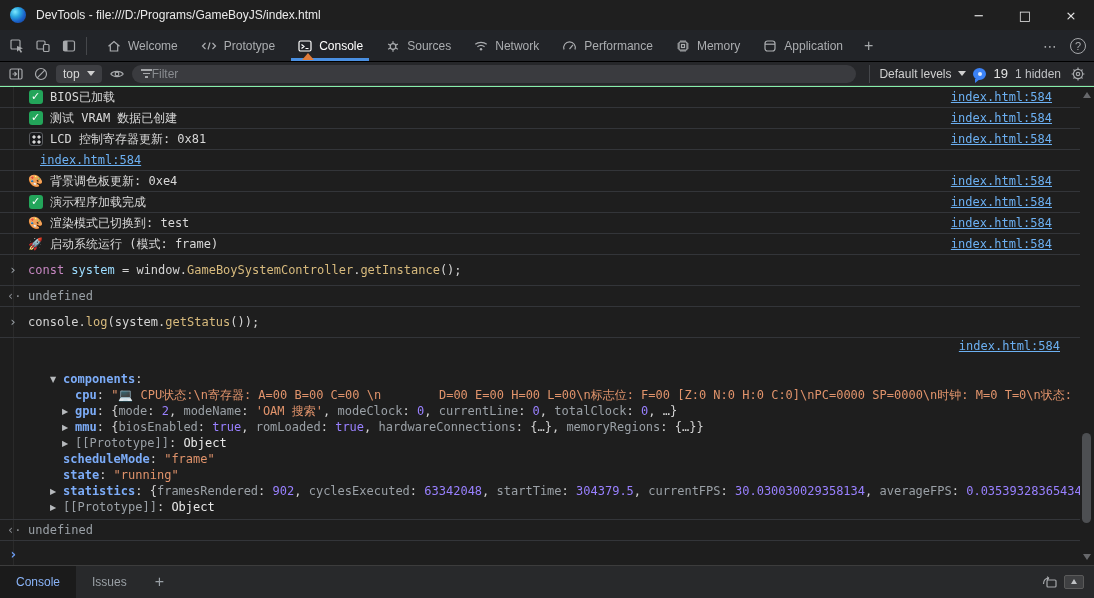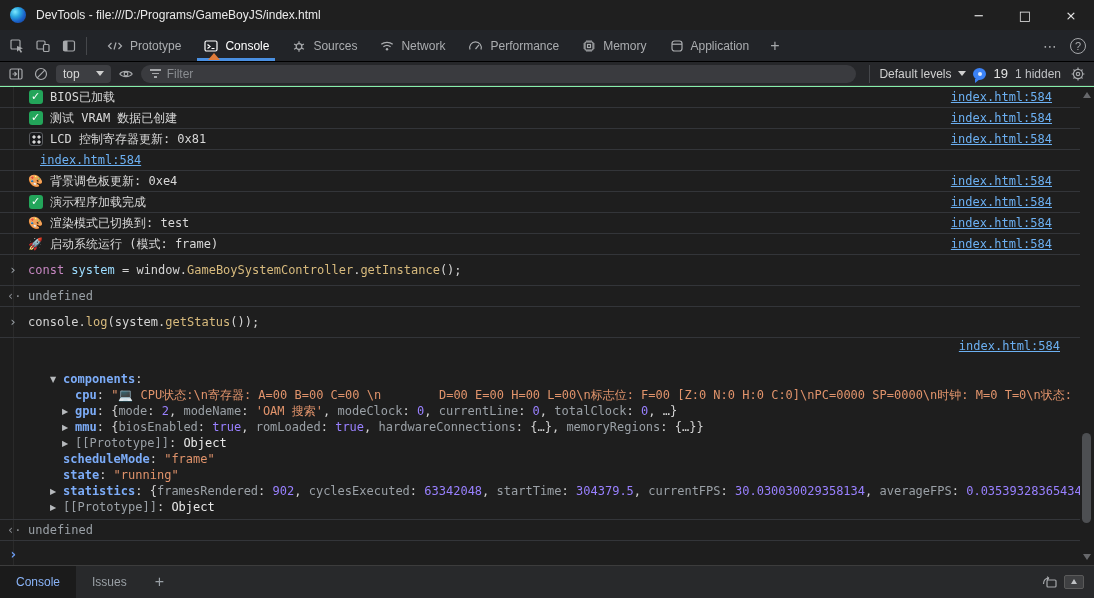--- a/index.html
+++ b/index.html
@@ -26,24 +26,24 @@
   .warn-tri{position:absolute;bottom:1px;left:16px;width:0;height:0;z-index:2;
     border-left:6px solid transparent;border-right:6px solid transparent;border-bottom:7px solid #e07b39;}
   .tab-plus{display:flex;align-items:center;padding:0 10px;color:#a6a8ab;font-size:16px;}
   .tabbar-right{display:flex;align-items:center;padding-right:8px;}
   .more-dots{color:#a6a8ab;font-size:14px;padding:0 10px;letter-spacing:1px;}
   .help-circ{width:16px;height:16px;border:1px solid #a6a8ab;border-radius:50%;color:#a6a8ab;
     font-size:11px;display:flex;align-items:center;justify-content:center;margin-left:2px;}
   
   .ctoolbar{height:24px;background:#26272a;display:flex;align-items:center;padding:0 6px;gap:5px;border-bottom:1px solid #3a3a3a;}
   .cbtn{width:20px;height:20px;display:flex;align-items:center;justify-content:center;color:#a6a8ab;}
-  .ctx-pill{display:flex;align-items:center;gap:16px;background:#3d3e42;border-radius:4px;height:18px;
+  .ctx-pill{display:flex;align-items:center;gap:7px;background:#3d3e42;border-radius:4px;height:18px;
     padding:0 7px;color:#d8d8d8;font-size:12px;}
   .dd-arrow{width:0;height:0;border-left:4px solid transparent;border-right:4px solid transparent;border-top:5px solid #cfcfcf;}
-  .filter-pill{flex:1;display:flex;align-items:center;gap:6px;background:#3a3b3f;border-radius:9px;height:18px;
+  .filter-pill{flex:1;display:flex;align-items:center;background:#3a3b3f;border-radius:9px;height:18px;
     padding:0 9px;color:#8a8d91;font-size:12px;margin-right:4px;}
   .flt-icon{display:inline-block;width:11px;}
   .flt-icon span{display:block;height:1.5px;background:#a6a8ab;margin:2px auto;}
   .flt-l1{width:11px;} .flt-l2{width:7px;} .flt-l3{width:3px;}
   .tb-right{display:flex;align-items:center;gap:7px;color:#d0d0d0;font-size:12px;}
   .bubble{position:relative;width:13px;height:12px;background:#3b82f6;border-radius:50% 50% 50% 50%;}
   .bubble::before{content:"";position:absolute;left:2px;bottom:-3px;width:0;height:0;
     border-top:4px solid #3b82f6;border-right:5px solid transparent;}
   .bubble::after{content:"";position:absolute;left:4.5px;top:4px;width:4px;height:4px;background:#dce8fb;border-radius:50%;}
   .hidden-lbl{color:#bfc1c4;}
@@ -129,20 +129,28 @@
         <svg width="16" height="16" viewBox="0 0 16 16" fill="none" stroke="#a6a8ab" stroke-width="1.2">
           <rect x="2.5" y="3" width="11" height="10" rx="1.5"></rect>
           <rect x="2.5" y="3" width="4" height="10" fill="#a6a8ab" stroke="none"></rect>
         </svg>
       </div>
       <div class="vsep"></div>
     </div>
     <div class="tabs">
         <div class="tab">
           <span>
+            <svg width="16" height="16" viewBox="0 0 16 16" fill="none" stroke="currentColor" stroke-width="1.2">
+              <path d="M2.5 8.3 L8 3.5 L13.5 8.3 M4.3 7 V13 H11.7 V7"></path>
+            </svg>
+          </span>
+          <span>Welcome</span>
+        </div>
+        <div class="tab">
+          <span>
             <svg width="18" height="16" viewBox="0 0 18 16" fill="none" stroke="currentColor" stroke-width="1.2">
               <path d="M5.5 5 L2.5 8 L5.5 11 M12.5 5 L15.5 8 L12.5 11 M10 4.5 L8 11.5"></path>
             </svg>
           </span>
           <span>Prototype</span>
         </div>
         <div class="tab active">
           <span>
             <svg width="16" height="16" viewBox="0 0 16 16" fill="none" stroke="currentColor" stroke-width="1.2">
               <rect x="2" y="3" width="12" height="10" rx="1.5"></rect>

